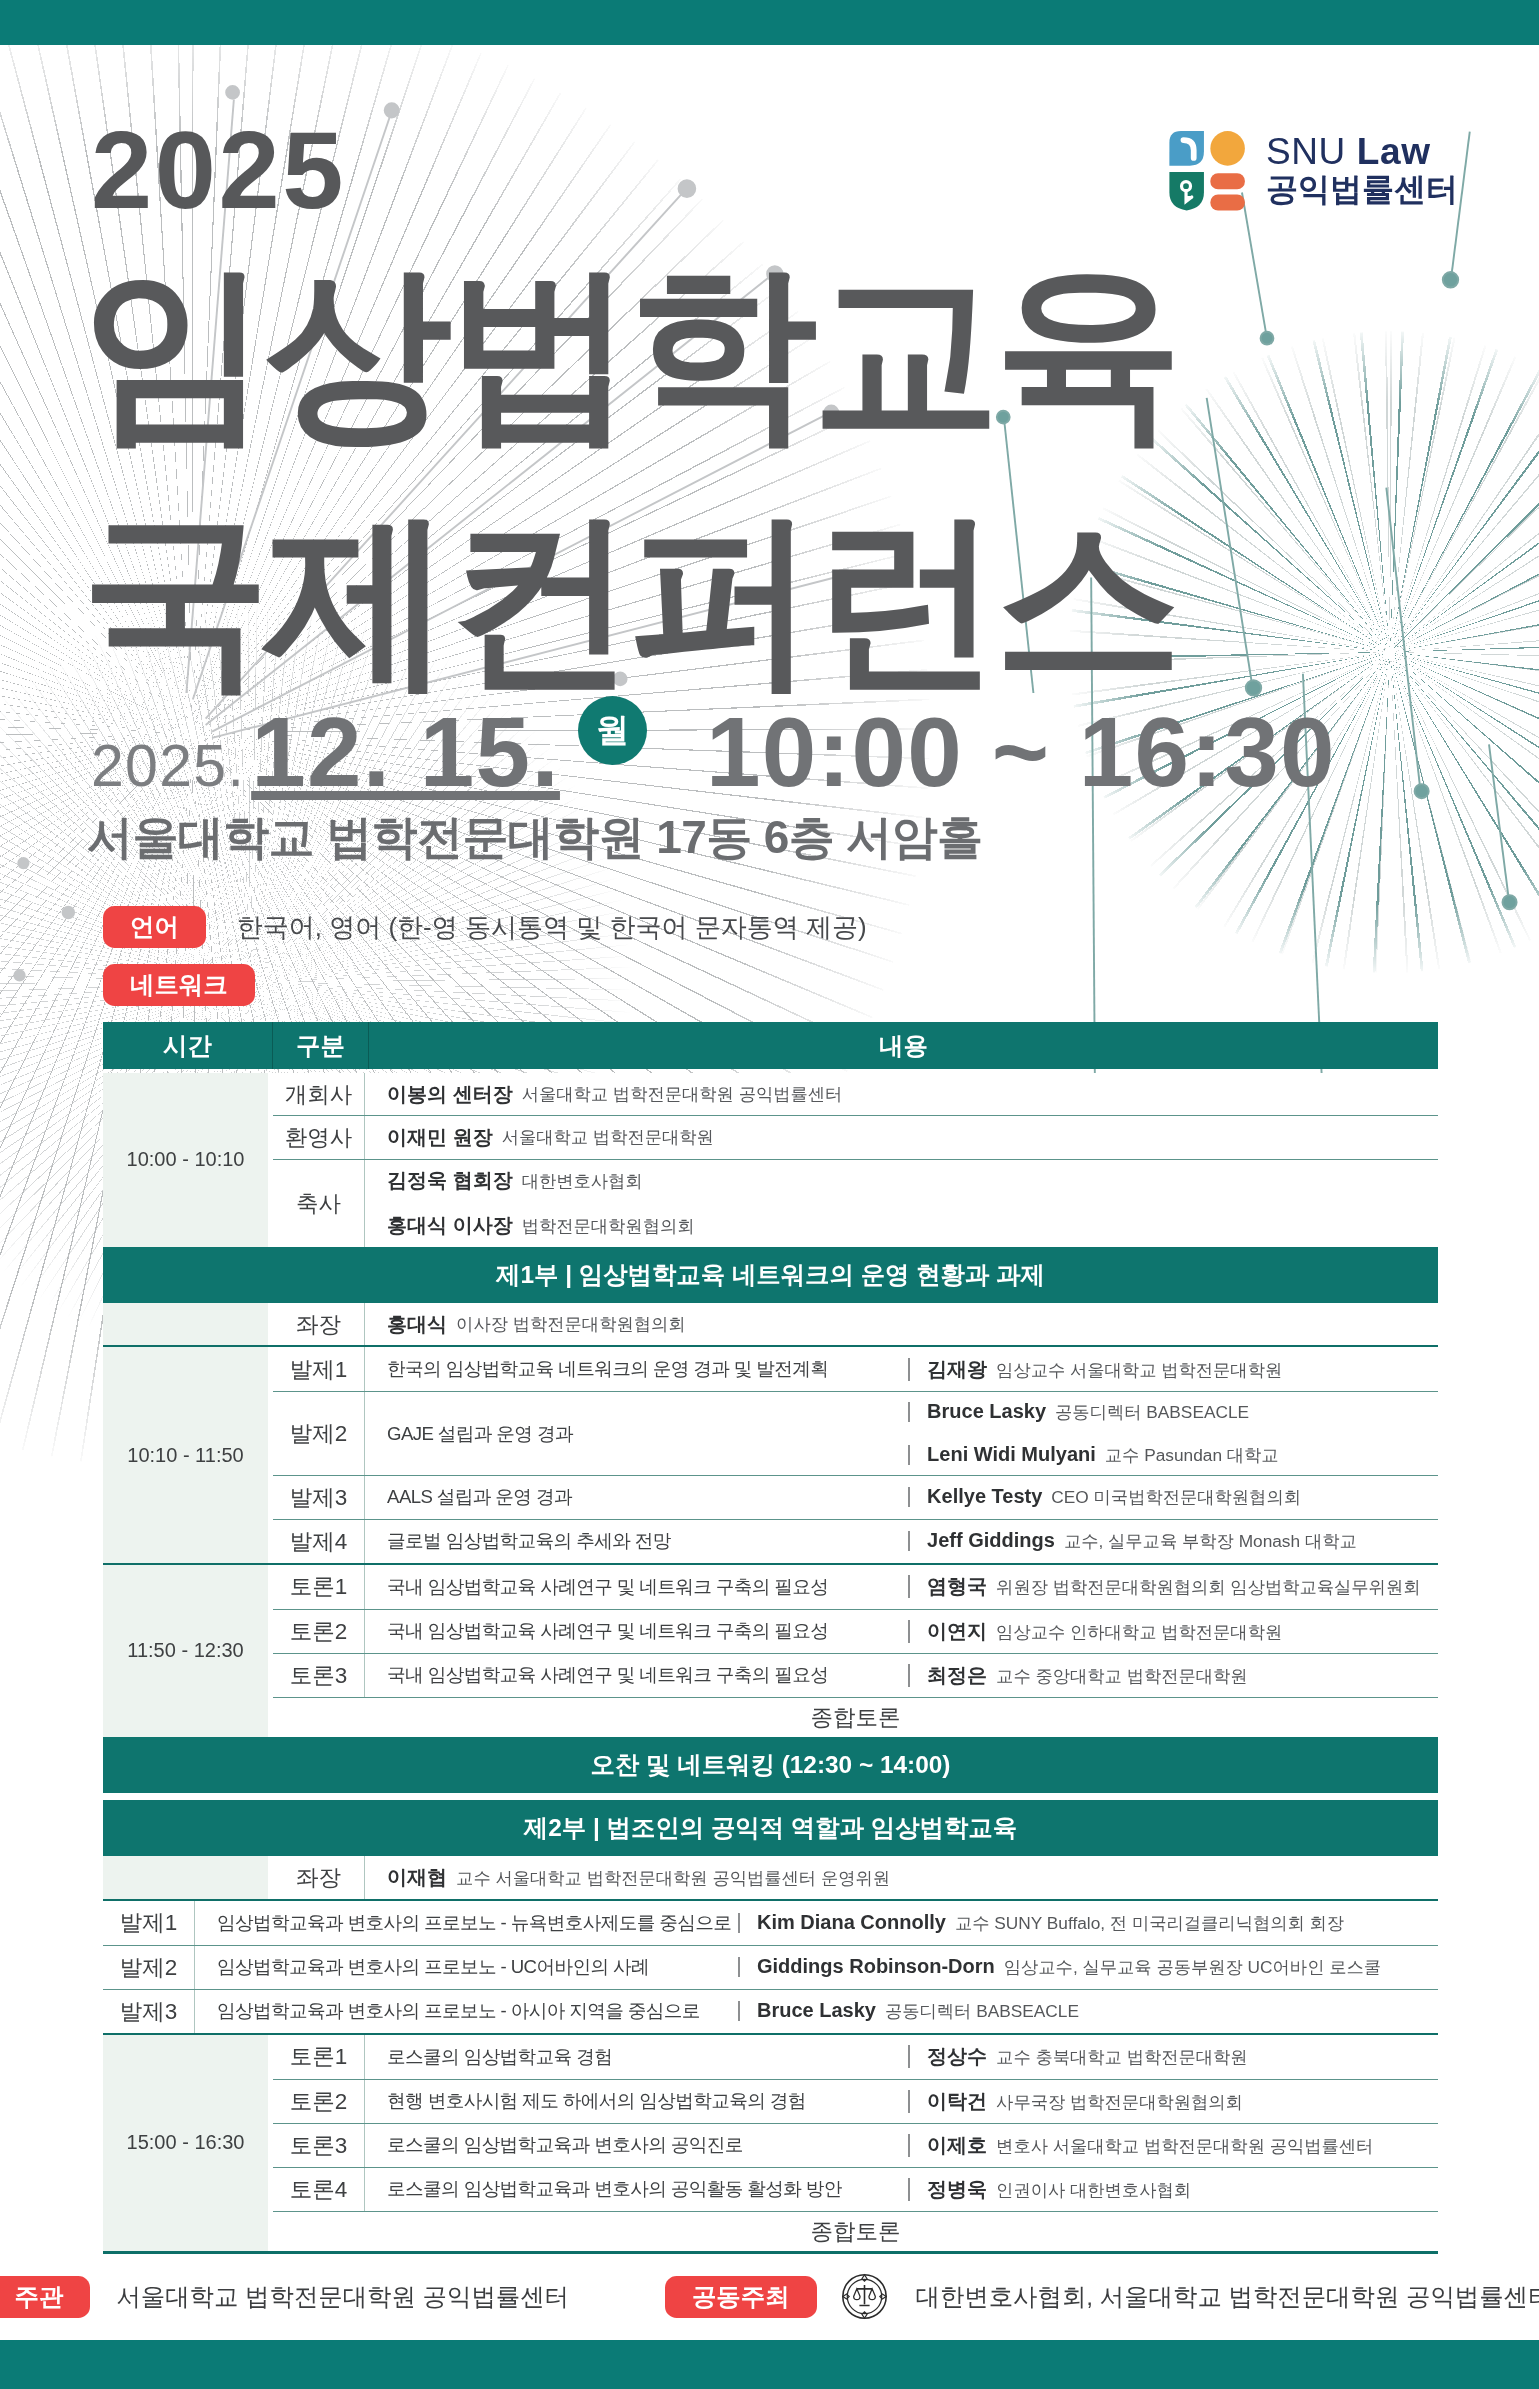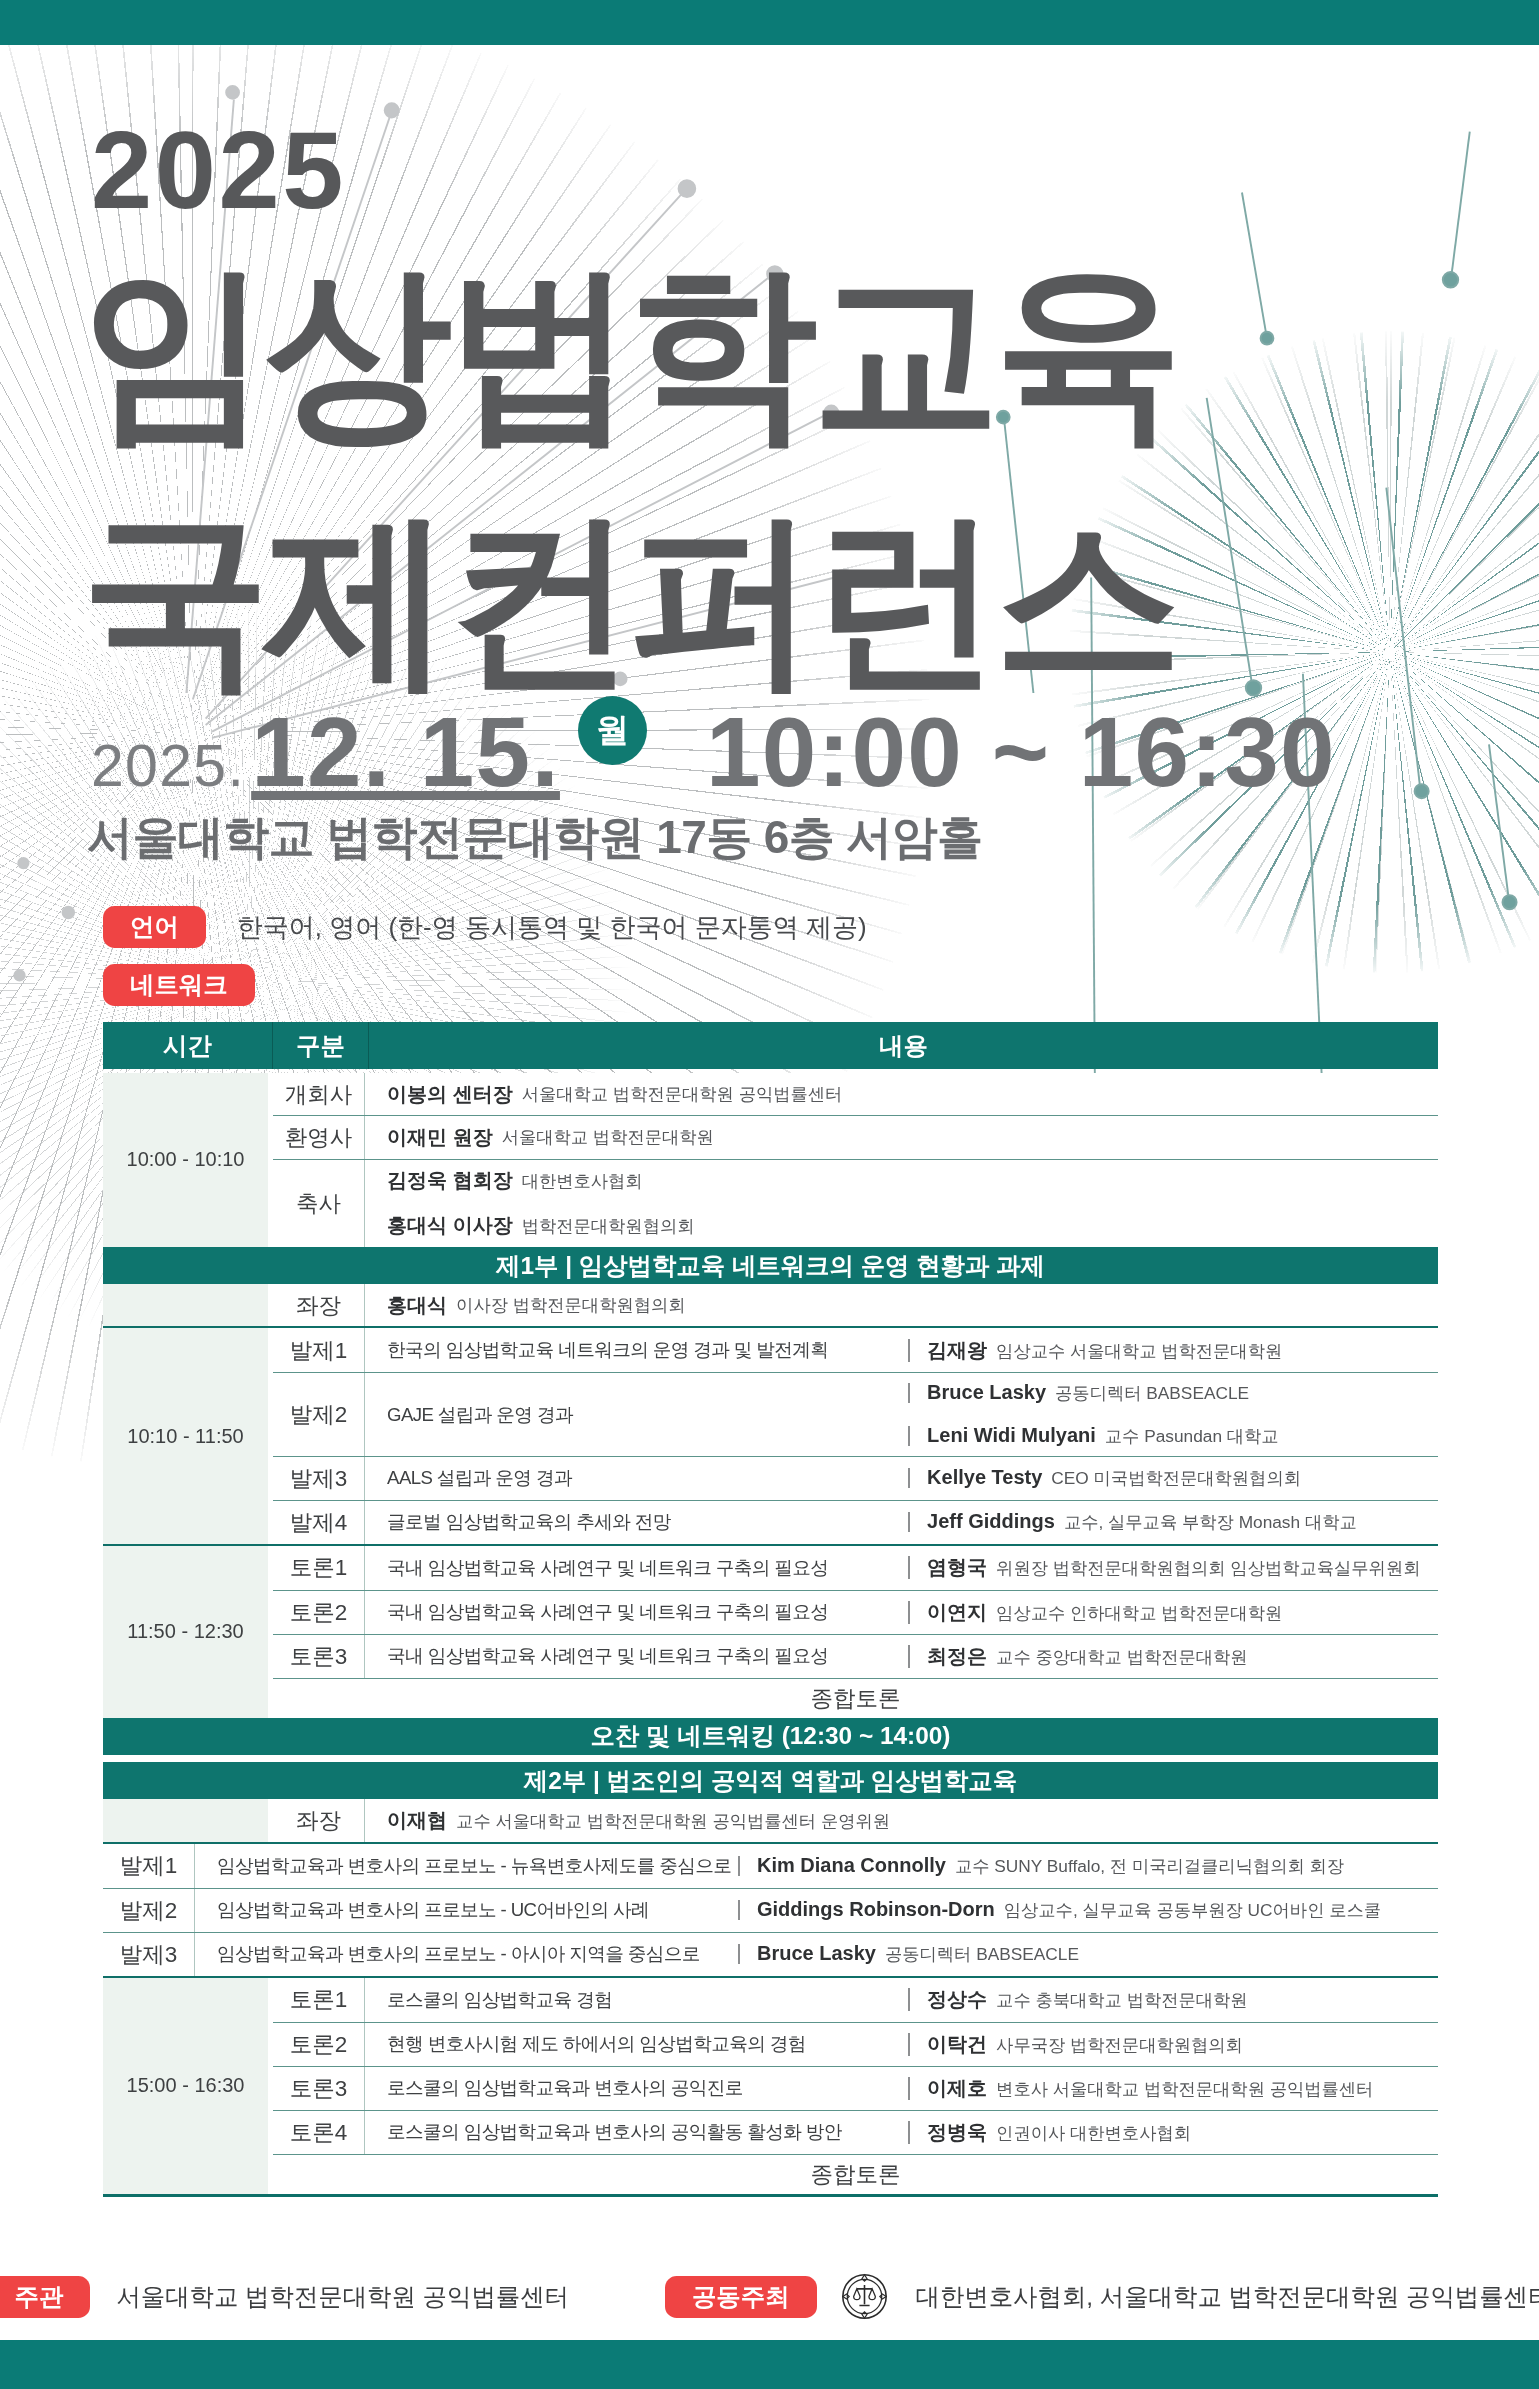--- a/index.html
+++ b/index.html
@@ -83,21 +83,21 @@
   .r-topic{min-height:44px;}
   .r-topic2{min-height:82px;}
   .nm{font-weight:800;font-size:20px;color:#2f3133;white-space:nowrap;}
   .ds{font-size:17.3px;color:#55575a;margin-left:9px;white-space:nowrap;}
   .topicwrap{display:flex;align-items:center;width:100%;}
   .topic{width:521px;flex:none;font-size:18.6px;letter-spacing:-0.6px;color:#3e4042;white-space:nowrap;}
   .sps{flex:1;display:flex;flex-direction:column;justify-content:center;gap:19px;}
   .sp{position:relative;padding-left:19px;white-space:nowrap;}
   .sp::before{content:"";position:absolute;left:0;top:1.9px;bottom:1.9px;width:1.9px;background:#8d8f91;}
   .spanrow{display:flex;align-items:center;justify-content:center;min-height:40px;font-size:22.5px;color:#3e4042;}
-  .band{height:37px;background:#0e756e;color:#fff;display:flex;align-items:center;justify-content:center;
+  .band{height:56px;background:#0e756e;color:#fff;display:flex;align-items:center;justify-content:center;
     font-size:24.4px;font-weight:700;}
   .band-gap{height:7.7px;background:#fff;}
 
   
   .footer{position:absolute;left:0;top:2271px;width:100%;display:flex;align-items:center;justify-content:center;z-index:3;white-space:nowrap;}
   .foot-text{font-size:24.4px;color:#3b3d3f;margin-left:26px;}
   .cohost-block{display:flex;align-items:center;margin-left:96px;}
   .emblem{margin-left:22px;flex:none;}
 </style>
 </head>
@@ -143,20 +143,36 @@
         <circle cx="1974" cy="527" r="10"></circle>
       <line x1="2290" y1="205" x2="2262" y2="425"></line>
         <circle cx="2260" cy="436" r="12"></circle>
       <line x1="1610" y1="1080" x2="1565" y2="660"></line>
         <circle cx="1563" cy="650" r="10"></circle>
     </g>
   </svg>
 
   <div class="top-band"></div>
 
+  <div class="logo">
+    <svg width="85" height="87" viewBox="0 0 132 136">
+      <path d="M8 62 V26 Q8 8 26 8 H62 V40 Q62 62 40 62 Z" fill="#4a9dc7"></path>
+      <path d="M30 22 q16 0 16 16 v12" stroke="#ffffff" stroke-width="9" fill="none" stroke-linecap="round"></path>
+      <circle cx="99" cy="35" r="27" fill="#f2a73d"></circle>
+      <path d="M8 72 h54 v32 q0 24 -27 28 q-27 -4 -27 -28 Z" fill="#157a66"></path>
+      <circle cx="34" cy="94" r="7" fill="none" stroke="#ffffff" stroke-width="5"></circle>
+      <path d="M34 101 v17 l9 -7 M34 112 h8" stroke="#ffffff" stroke-width="5" fill="none" stroke-linecap="round"></path>
+      <rect x="72" y="74" width="54" height="25" rx="12" fill="#e96d45"></rect>
+      <rect x="72" y="107" width="54" height="25" rx="12" fill="#e96d45"></rect>
+    </svg>
+    <div class="logo-text">
+      <div class="logo-snu"><span>SNU </span><b>Law</b></div>
+      <div class="logo-center">공익법률센터</div>
+    </div>
+  </div>
 
   <div class="year">2025</div>
   <div class="main-title">
     <div>임상법학교육</div>
     <div>국제컨퍼런스</div>
   </div>
 
   <div class="dateline">
     <span class="date-prefix">2025.</span>
     <span class="date-main">12. 15.</span>

